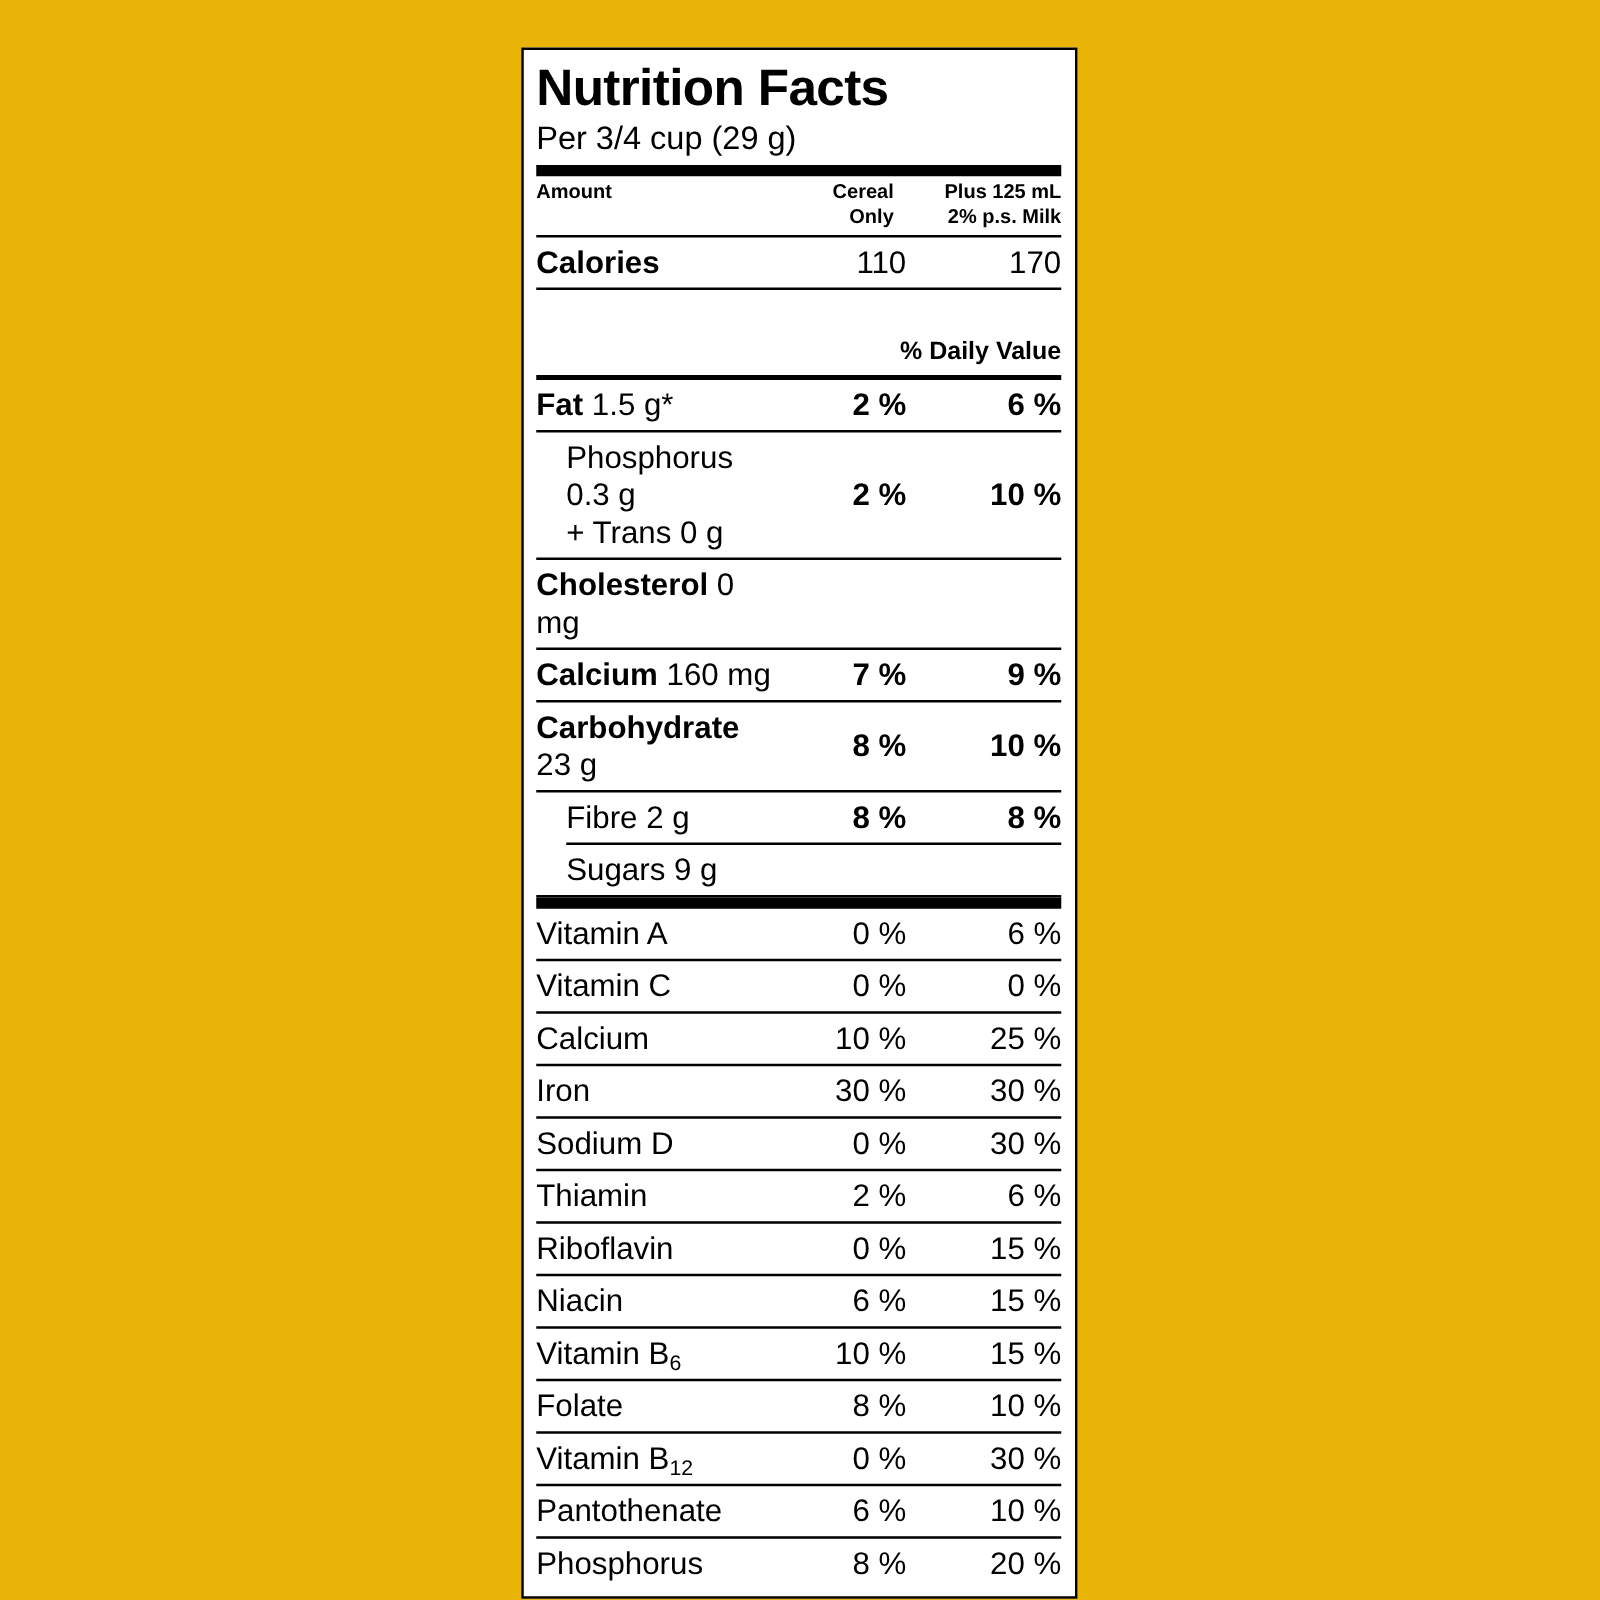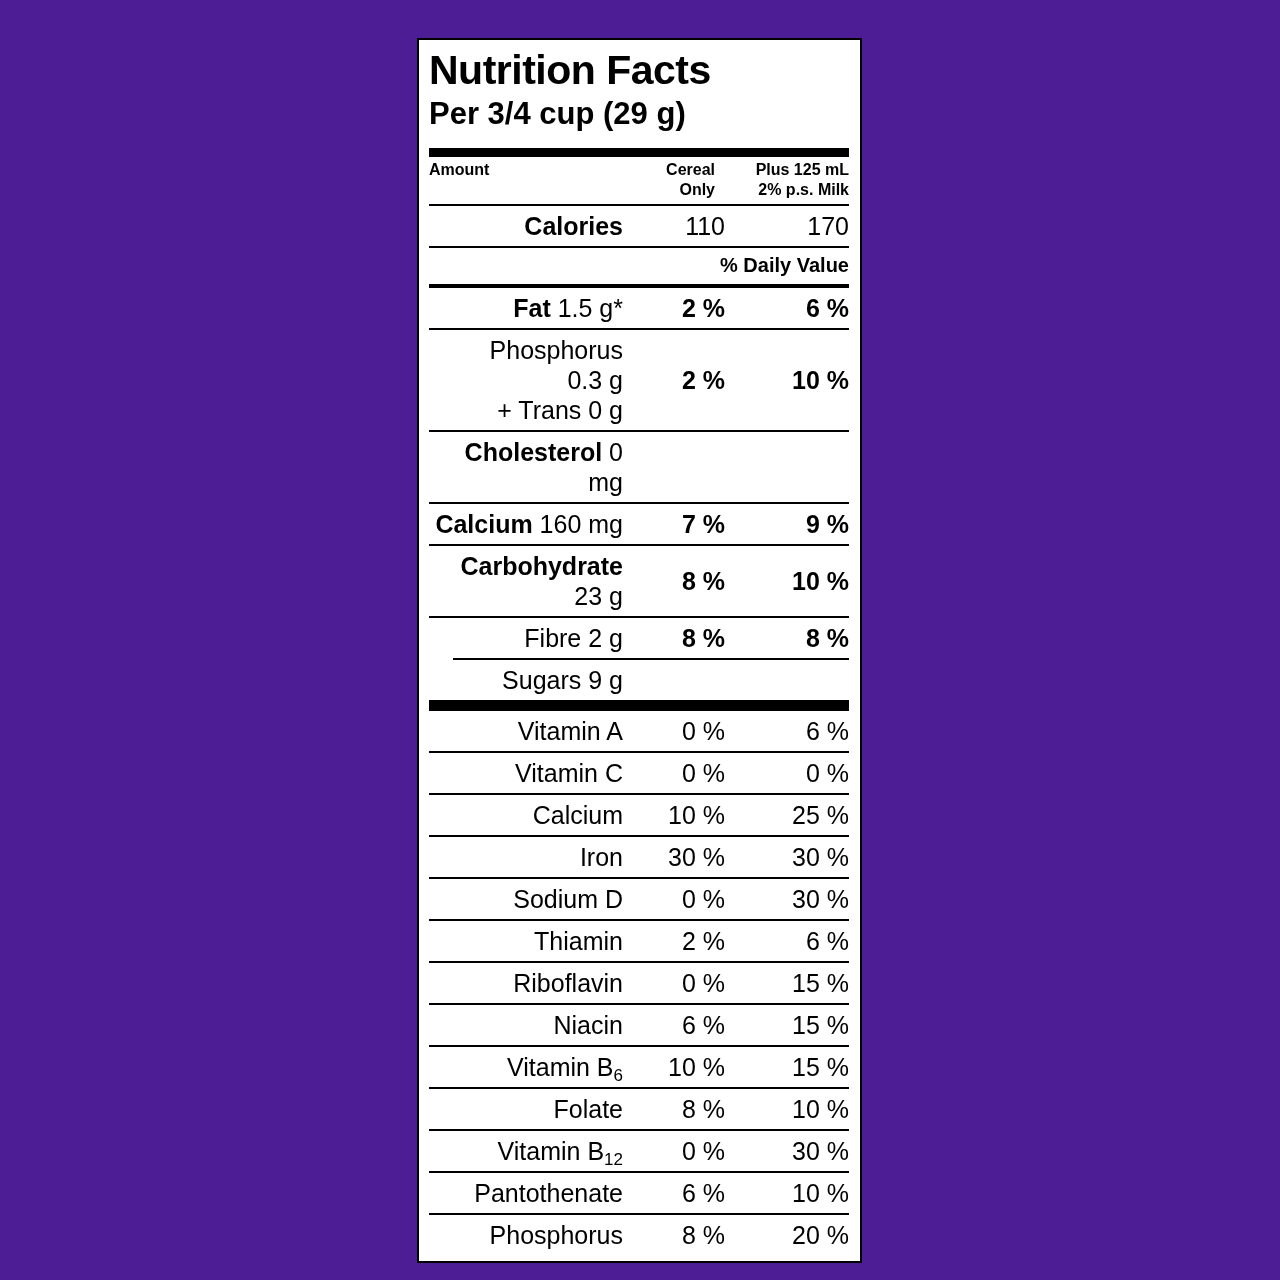--- a/index.html
+++ b/index.html
@@ -8,62 +8,61 @@
     background: #ffffff;
     width: 1280px;
     height: 1280px;
     font-family: "Liberation Sans", "DejaVu Sans", sans-serif;
     color: #000;
   }
   .canvas {
     position: relative;
     width: 1280px;
     height: 1280px;
-    background: #4c1d95;
+    background: #eab308;
   }
   .panel {
     position: absolute;
     left: 417px;
     top: 38px;
     width: 445px;
     box-sizing: border-box;
     border: 2px solid #000;
     background: #fff;
     padding: 8px 11px 6px 10px;
   }
   .title {
     font-size: 41px;
     font-weight: bold;
     line-height: 1.1;
     letter-spacing: -0.5px;
   }
   .serving {
-    font-size: 31px;
+    font-size: 26px;
     line-height: 1.2;
     margin-top: 2px;
-    margin-bottom: 16px;
-    font-weight: bold;
+    margin-bottom: 6px;
   }
   .sep {
     height: 2px;
     background: #000;
   }
   .sep.thick { height: 9px; }
   .sep.medium { height: 4px; }
   .sep.indent { margin-left: 24px; }
   
   .row {
     display: flex;
     align-items: center;
     font-size: 25px;
     line-height: 1.2;
     padding: 5px 0;
     min-height: 30px;
   }
-  .row .c1 { flex: 1 1 auto; text-align: right; }
+  .row .c1 { flex: 1 1 auto; }
   .row .c2 { flex: 0 0 102px; text-align: right; white-space: nowrap; }
   .row .c3 { flex: 0 0 124px; text-align: right; white-space: nowrap; }
   .indented { padding-left: 24px; }
   .bold { font-weight: bold; }
   .bcell { font-weight: bold; }
   
   .hdr {
     display: flex;
     align-items: flex-start;
     font-size: 16px;
@@ -72,20 +71,21 @@
     padding: 3px 0 4px 0;
   }
   .hdr .c1 { flex: 1 1 auto; }
   .hdr .c2 { flex: 0 0 102px; text-align: right; }
   .hdr .c3 { flex: 0 0 134px; text-align: right; }
   .dvrow {
     font-size: 20px;
     font-weight: bold;
     text-align: right;
     padding: 6px 0 7px 0;
+    margin-top: 32px;
   }
   .two-line .l2 { display: block; }
   sub.vsub {
     font-size: 0.68em;
     vertical-align: baseline;
     position: relative;
     top: 0.25em;
   }
 </style>
 </head>

